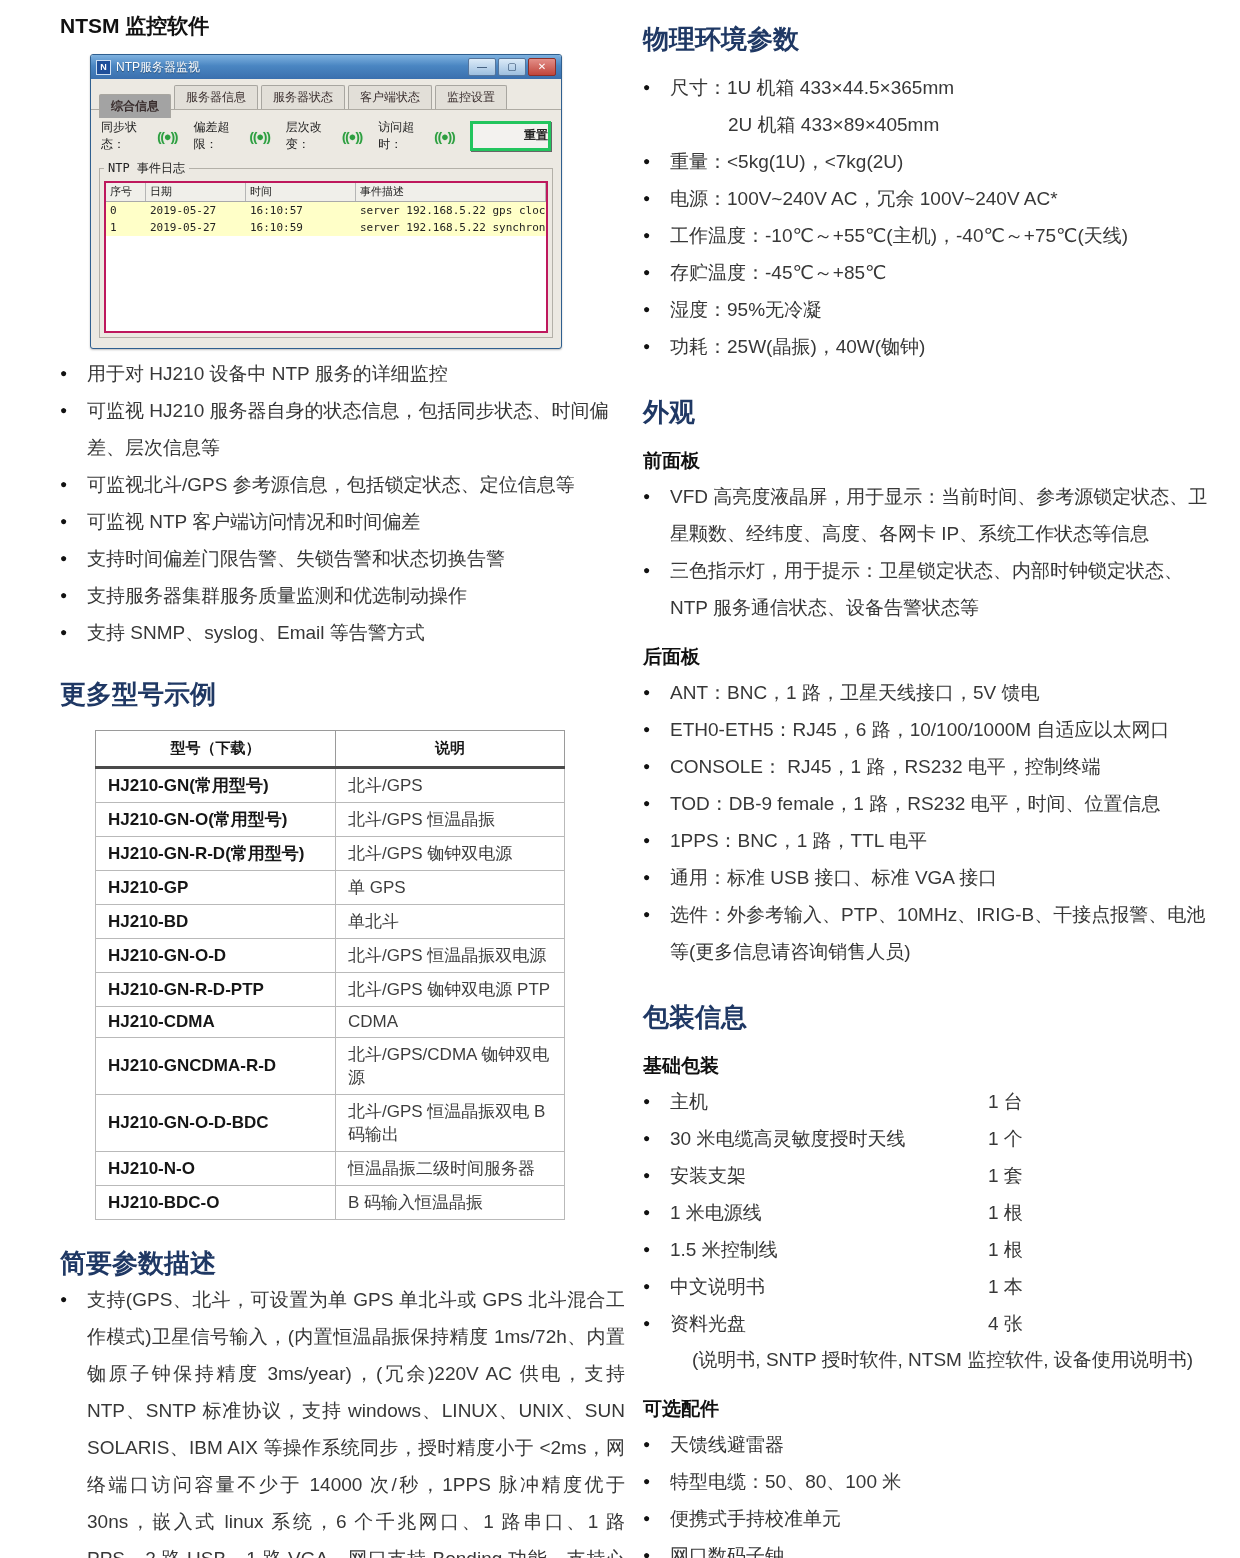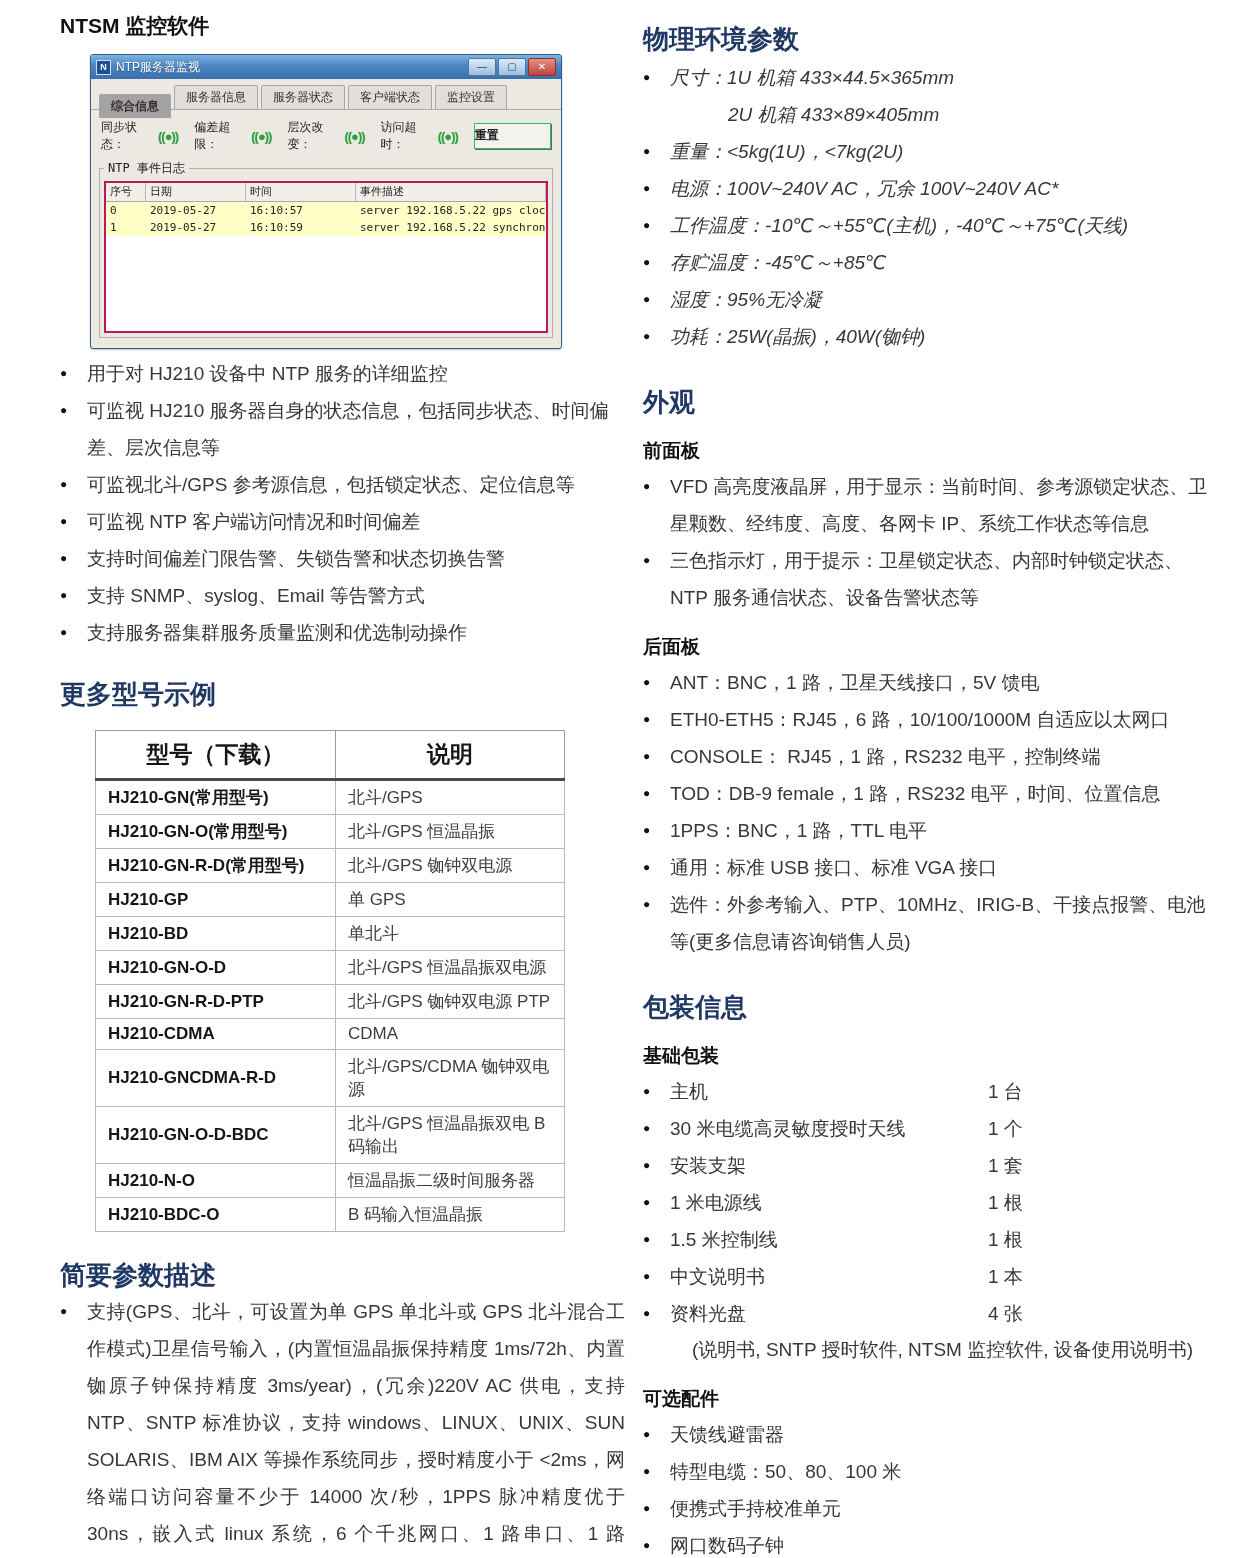--- a/index.html
+++ b/index.html
@@ -22,21 +22,21 @@
   .sub-line{padding-left:58px;}
 
   
   .pk-row{display:flex;}
   .pk-label{flex:0 0 318px;}
   .pk-qty{flex:0 0 auto;}
   .pk-note{font-size:19px;line-height:36px;color:#373737;margin-left:22px;padding-left:27px;}
 
   
   table.models{border-collapse:collapse;margin:18px 0 0 35px;width:470px;}
-  table.models th{border:1px solid #9a9a9a;border-bottom:3px solid #4a4a4a;padding:8px 10px;font-size:23px;color:#161616;background:#fff;}
+  table.models th{border:1px solid #9a9a9a;border-bottom:3px solid #4a4a4a;padding:8px 10px;font-size:15px;color:#161616;background:#fff;}
   table.models td{border:1px solid #b9b9b9;padding:5px 12px;font-size:17px;}
   td.model{font-weight:bold;width:215px;color:#161616;}
   td.desc{color:#3d3d3d;}
 
   
   .para{margin:18px 0 0 20px;}
   .para li{padding-left:26px;text-align:justify;}
 
   
   .app-window{width:470px;margin:14px 0 6px 30px;border:1px solid #2f5f8f;border-radius:3px;background:#ECE9E2;box-shadow:0 1px 2px rgba(0,0,0,.25);}
@@ -46,21 +46,21 @@
   .win-btns{display:flex;gap:2px;}
   .wb{width:26px;height:16px;font-size:10px;line-height:15px;text-align:center;color:#1d3least;color:#1d3a5c;background:linear-gradient(#dcebf8,#9dbfdf);border:1px solid #55759c;border-radius:2px;}
   .wb.close{background:linear-gradient(#e38f88,#c0453c);color:#fff;border-color:#8c2f28;}
   .tabstrip{display:flex;gap:3px;padding:6px 8px 0 8px;border-bottom:1px solid #aeaba3;}
   .tab{font-size:12px;padding:3px 11px;border:1px solid #a8a6a0;border-bottom:none;background:#E2DFD8;border-radius:2px 2px 0 0;color:#3a2e2e;}
   .tab.active{background:#a3a3a3;font-weight:bold;position:relative;top:9px;}
   .statusrow{display:flex;align-items:center;padding:9px 10px 7px 10px;font-size:12px;color:#222;}
   .st-group{display:flex;align-items:center;margin-right:16px;}
   .st-label{margin-right:3px;}
   .led{color:#2E9E40;font-weight:bold;font-size:13px;letter-spacing:-1px;text-shadow:0 0 1px #9fd9a9;}
-  .reset-btn{margin-left:auto;width:80px;height:24px;background:#F3F2EF;border:1px solid #22c55e;box-shadow:1px 1px 0 #666;font-size:12px;font-weight:bold;color:#222;text-align:left;line-height:22px;}
+  .reset-btn{margin-left:auto;width:80px;height:24px;background:#F3F2EF;border:3px solid #22c55e;box-shadow:1px 1px 0 #666;font-size:12px;font-weight:bold;color:#222;text-align:right;line-height:22px;}
   fieldset.loggroup{margin:0 8px 10px 8px;border:1px solid #b3b0a8;padding:4px;background:#ECE9E2;}
   fieldset.loggroup legend{font-size:12px;color:#222;padding:0 4px;font-family:"DejaVu Sans Mono",monospace;}
   .logtable{background:#fff;border:2px solid #be185d;height:148px;overflow:hidden;font-family:"DejaVu Sans Mono","Liberation Mono",monospace;font-size:11px;color:#222;}
   .loghead{display:grid;grid-template-columns:40px 100px 110px 1fr;background:#F0EFEA;border-bottom:1px solid #aaa;height:18px;line-height:17px;}
   .loghead span{border-right:1px solid #b5b5b5;padding:0 4px;overflow:hidden;white-space:nowrap;}
   .logrow{display:grid;grid-template-columns:40px 100px 110px 1fr;background:#FFFFC8;height:17px;line-height:17px;}
   .logrow span{padding:0 4px;white-space:nowrap;overflow:hidden;}
 </style>
 </head>
 <body>
@@ -134,22 +134,22 @@
         </div>
       </fieldset>
     </div>
 
     <ul class="bullets features" id="feature-list">
         <li>用于对 HJ210 设备中 NTP 服务的详细监控</li>
         <li>可监视 HJ210 服务器自身的状态信息，包括同步状态、时间偏差、层次信息等</li>
         <li>可监视北斗/GPS 参考源信息，包括锁定状态、定位信息等</li>
         <li>可监视 NTP 客户端访问情况和时间偏差</li>
         <li>支持时间偏差门限告警、失锁告警和状态切换告警</li>
+        <li>支持服务器集群服务质量监测和优选制动操作</li>
         <li>支持 SNMP、syslog、Email 等告警方式</li>
-        <li>支持服务器集群服务质量监测和优选制动操作</li>
       </ul>
 
     <h2 class="sec">更多型号示例</h2>
     <table class="models">
       <thead>
           <tr id="models-head">
             <th>型号（下载）</th>
             <th>说明</th>
           </tr>
         </thead>
@@ -206,21 +206,21 @@
     </table>
 
     <h2 class="sec">简要参数描述</h2>
     <ul class="bullets para">
       <li>支持(GPS、北斗，可设置为单 GPS 单北斗或 GPS 北斗混合工作模式)卫星信号输入，(内置恒温晶振保持精度 1ms/72h、内置铷原子钟保持精度 3ms/year)，(冗余)220V AC 供电，支持 NTP、SNTP 标准协议，支持 windows、LINUX、UNIX、SUN SOLARIS、IBM AIX 等操作系统同步，授时精度小于 &lt;2ms，网络端口访问容量不少于 14000 次/秒，1PPS 脉冲精度优于 30ns，嵌入式 linux 系统，6 个千兆网口、1 路串口、1 路 PPS、2 路 USB、1 路 VGA，网口支持 Bonding 功能、支持心跳检测，共享虚拟 IP 地址，实现双机热备功能，软件支持 SNMP、syslog，EMAIL 等协议告警，支持全网内客户端同步状态统计、支持服务器集群服务质量监测和优选制动操作、支持远程唤醒、定时开关机、日志记录、Web 和远程登录</li>
     </ul>
   </div>
 
   <div class="col-right">
     <h2 class="sec">物理环境参数</h2>
-    <ul class="bullets r-list" id="physical-list" style="margin-top:2px;font-style:italic;">
+    <ul class="bullets r-list" id="physical-list" style="margin-top:12px;">
         <li>
           <div>尺寸：1U 机箱 433×44.5×365mm</div>
           <div class="sub-line">2U 机箱 433×89×405mm</div>
         </li>
         <li>
           <div>重量：&lt;5kg(1U)，&lt;7kg(2U)</div>
         </li>
         <li>
           <div>电源：100V~240V AC，冗余 100V~240V AC*</div>
         </li>

